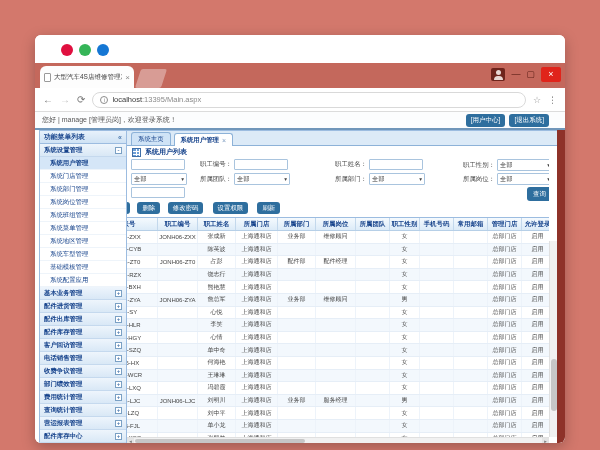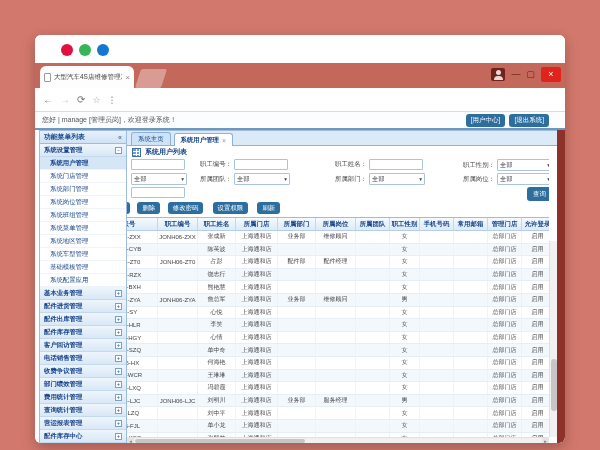--- a/index.html
+++ b/index.html
@@ -149,20 +149,24 @@
       <span class="ctl">—</span>
       <span class="ctl">▢</span>
       <span class="close-chip">×</span>
     </div>
   </div>
 
   <div class="urlbar">
     <span class="nav">←</span>
     <span class="nav dis">→</span>
     <span class="nav">⟳</span>
+    <div class="urlpill">
+      <span class="info-i">i</span>
+      <span class="urltext"><span>localhost</span><span class="rest">:13395/Main.aspx</span></span>
+    </div>
     <span class="star">☆</span>
     <span class="kebab">⋮</span>
   </div>
 
   <div class="page">
 
     <div class="welcome">
       <span class="welcome-text">您好 | manage [管理员岗]，欢迎登录系统！</span>
       <span class="wbtns">
         <span class="wbtn">[用户中心]</span>

